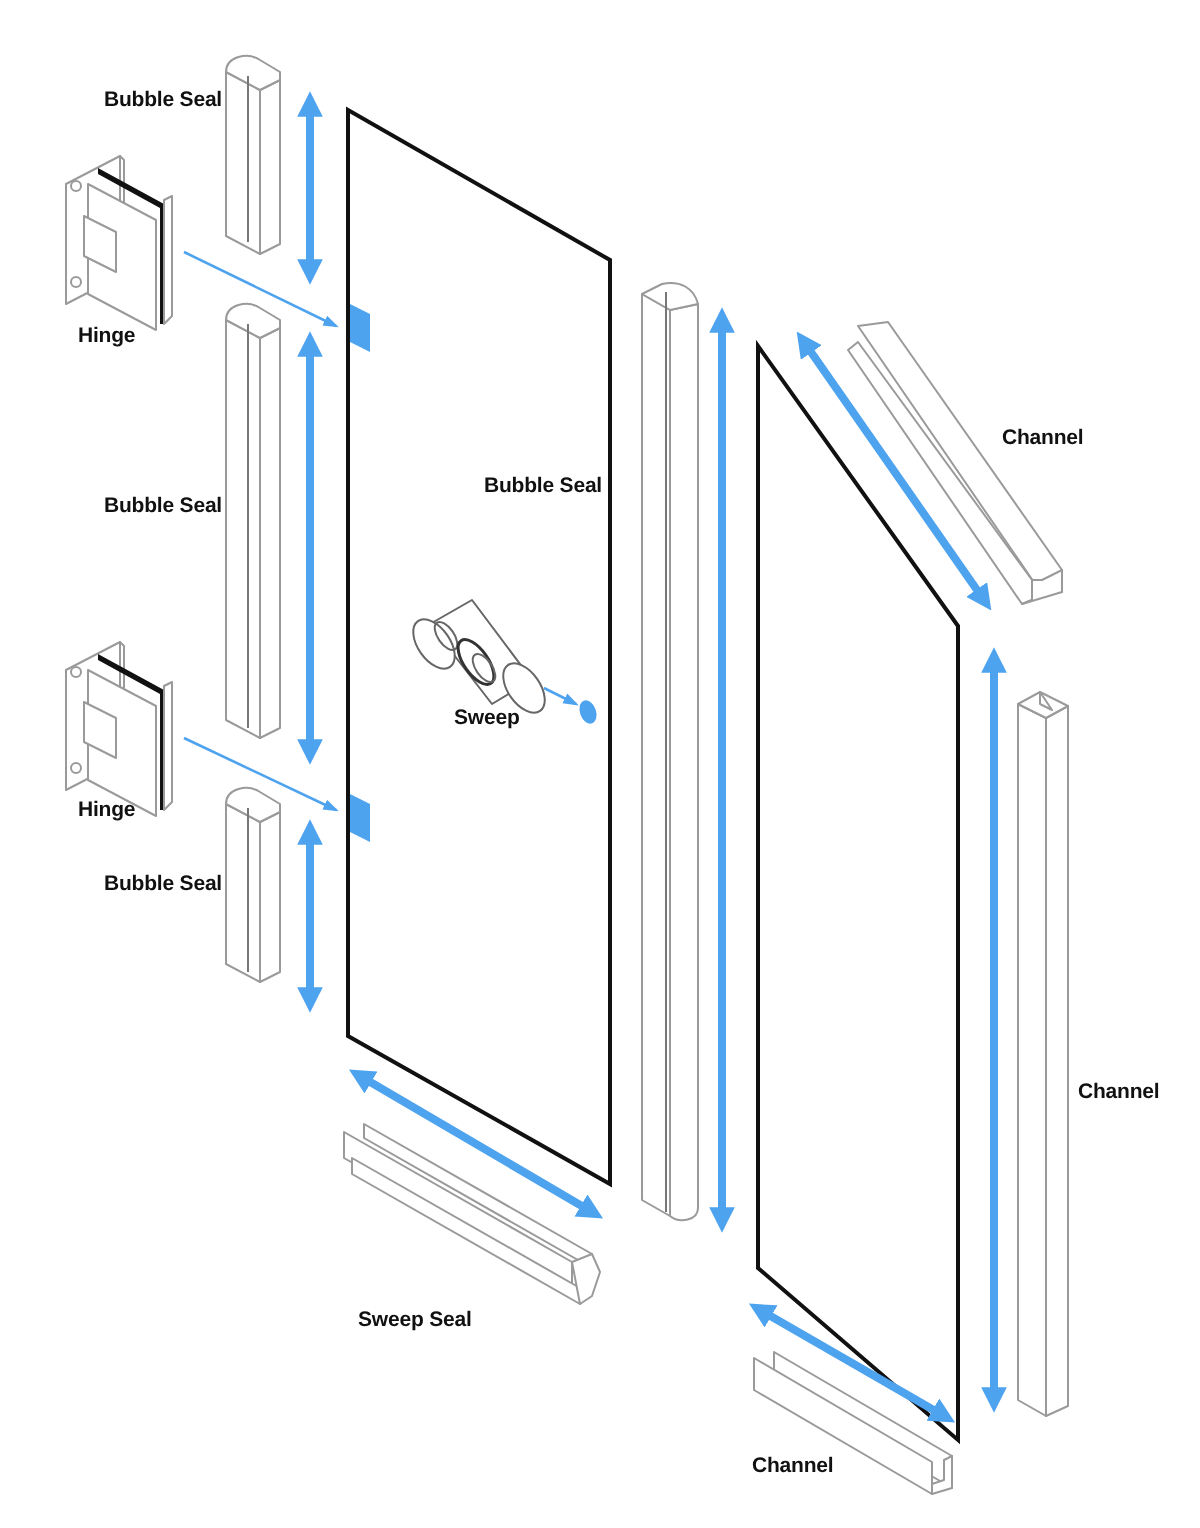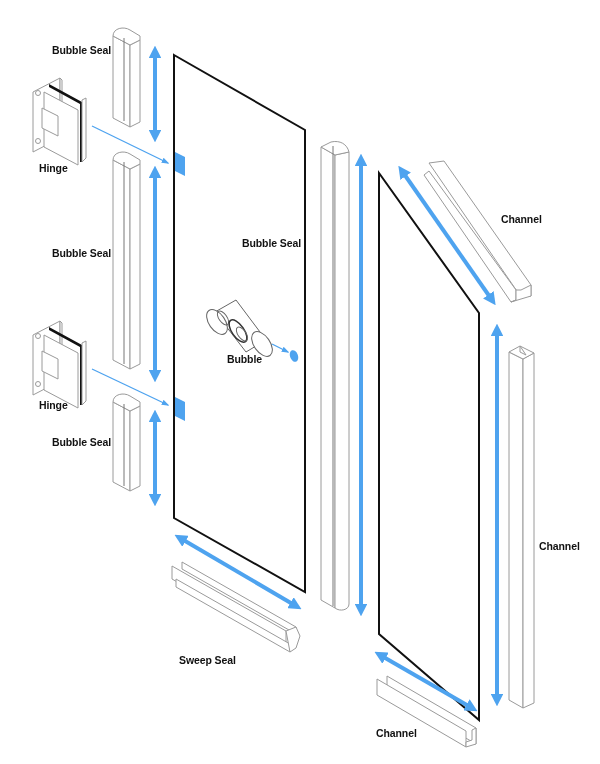--- a/index.html
+++ b/index.html
@@ -141,17 +141,17 @@
   </g>
   <line class="arrow" x1="380" y1="655" x2="472" y2="708" marker-start="url(#ah)" marker-end="url(#ah)"></line>
 </svg>
 
 <div class="label" style="left:52px; top:44px;">Bubble Seal</div>
 <div class="label" style="left:39px; top:162px;">Hinge</div>
 <div class="label" style="left:52px; top:247px;">Bubble Seal</div>
 <div class="label" style="left:39px; top:399px;">Hinge</div>
 <div class="label" style="left:52px; top:436px;">Bubble Seal</div>
 <div class="label" style="left:242px; top:237px;">Bubble Seal</div>
-<div class="label" style="left:227px; top:353px;">Bubble</div>
+<div class="label" style="left:227px; top:353px;">Sweep</div>
 <div class="label" style="left:179px; top:654px;">Sweep Seal</div>
 <div class="label" style="left:501px; top:213px;">Channel</div>
 <div class="label" style="left:539px; top:540px;">Channel</div>
 <div class="label" style="left:376px; top:727px;">Channel</div>
 
 </body></html>

